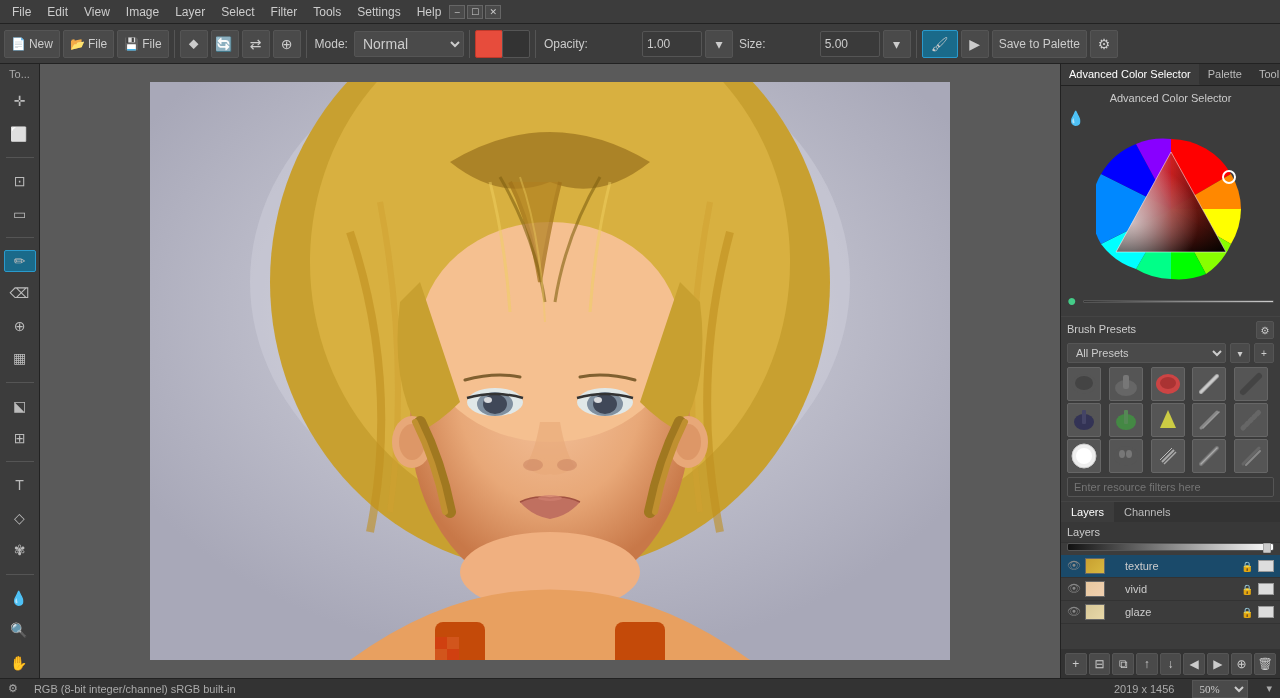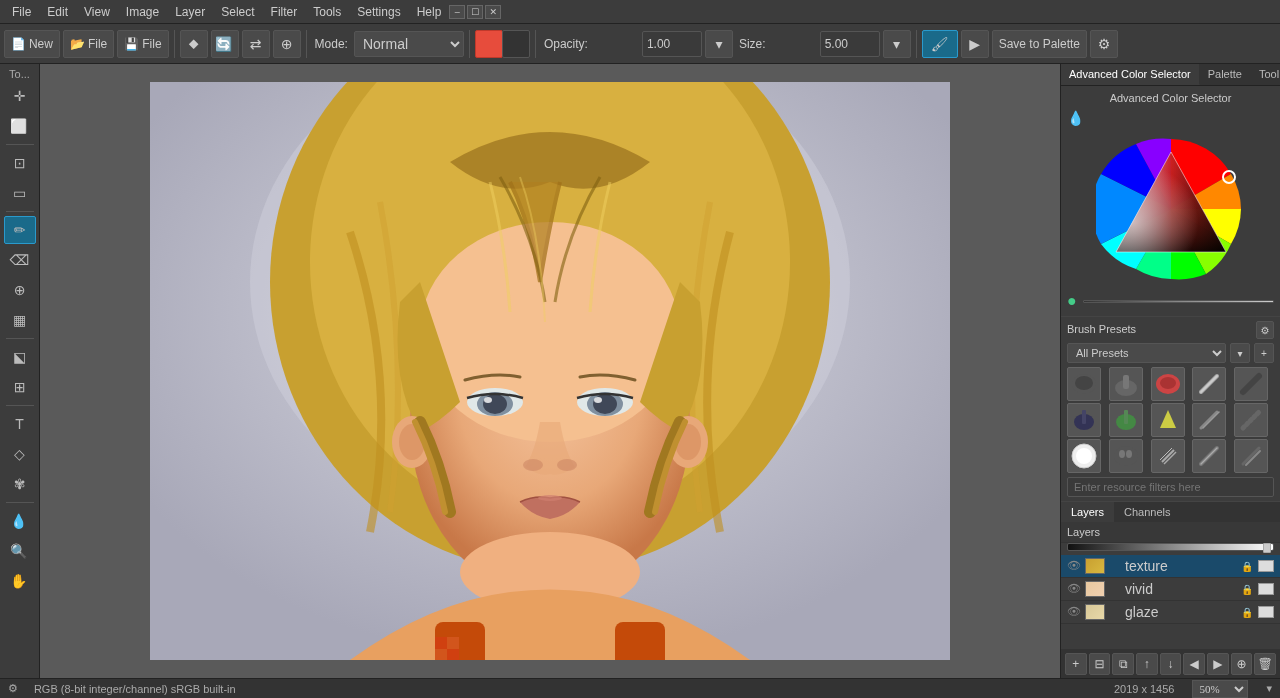--- a/index.html
+++ b/index.html
@@ -19,21 +19,21 @@
     .toolbar-label { color: #ccc; font-size: 12px; margin: 0 3px; }
     .toolbar-select { background: #4a4a4a; border: 1px solid #555; height: 26px; color: #ccc; font-size: 14px; padding: 0 4px; cursor: pointer; border-radius: 2px; width: 110px; }
     .toolbar-input { background: #3a3a3a; border: 1px solid #555; height: 26px; color: #ccc; font-size: 12px; padding: 0 4px; width: 60px; border-radius: 2px; margin-left: 48px; }
     .icon-btn { background: #4a4a4a; border: 1px solid #555; height: 28px; width: 28px; cursor: pointer; color: #ccc; font-size: 14px; display: flex; align-items: center; justify-content: center; border-radius: 2px; }
     .icon-btn.active { background: #1a6a8a; border-color: #2a9acc; }
 
     
     .main-area { display: flex; flex: 1; overflow: hidden; }
 
     
-    .left-toolbar { width: 40px; background: #3c3c3c; border-right: 1px solid #222; display: flex; flex-direction: column; align-items: center; padding: 4px 0; gap: 2px; overflow-y: auto; }
+    .left-toolbar { width: 40px; background: #3c3c3c; border-right: 1px solid #222; display: flex; flex-direction: column; align-items: center; padding: 4px 0; gap: 10px; overflow-y: auto; }
     .left-tool { width: 32px; height: 28px; background: transparent; border: 1px solid transparent; cursor: pointer; display: flex; align-items: center; justify-content: center; color: #bbb; font-size: 14px; border-radius: 2px; }
     .left-tool.active { background: #1a6a8a; border-color: #2a9acc; }
     .left-tool-separator { width: 28px; height: 1px; background: #555; margin: 2px 0; }
 
     
     .canvas-area { flex: 1; background: #5a5a5a; display: flex; align-items: center; justify-content: center; overflow: hidden; position: relative; }
     
     .portrait-canvas { width: 800px; height: 578px; background: linear-gradient(135deg, #c8c8d0 0%, #d8d8e0 50%, #c0c0cc 100%); position: relative; overflow: hidden; }
 
     
@@ -67,21 +67,21 @@
     .layers-tab.active { background: #3c3c3c; color: #fff; }
     .layers-title { padding: 4px 6px; font-size: 11px; color: #ccc; background: #383838; border-bottom: 1px solid #333; }
     .layers-blend-row { display: flex; align-items: center; padding: 3px 6px; gap: 4px; border-bottom: 1px solid #333; }
     .layers-blend-select { background: #4a4a4a; border: 1px solid #555; color: #ccc; font-size: 11px; padding: 2px 4px; flex: 1; border-radius: 2px; cursor: pointer; }
     .layers-opacity-input { background: #3a3a3a; border: 1px solid #555; color: #ccc; font-size: 11px; padding: 2px 4px; width: 40px; border-radius: 2px; text-align: center; }
     .layer-list { flex: 1; overflow-y: auto; }
     .layer-item { display: flex; align-items: center; padding: 3px 6px; border-bottom: 1px solid #333; cursor: pointer; gap: 4px; }
     .layer-item.active { background: #1a4a6a; }
     .layer-eye { width: 14px; height: 14px; font-size: 11px; color: #888; cursor: pointer; }
     .layer-thumb { width: 20px; height: 16px; background: #555; border: 1px solid #666; }
-    .layer-name { font-size: 14px; color: #ccc; flex: 1; padding-left: 16px; }
+    .layer-name { font-size: 11px; color: #ccc; flex: 1; padding-left: 16px; }
     .layer-action-btn { font-size: 10px; color: #888; cursor: pointer; }
 
     
     .layers-toolbar { display: flex; align-items: center; padding: 3px 4px; gap: 2px; border-top: 1px solid #333; background: #333; }
     .layers-toolbar-btn { width: 22px; height: 22px; background: #4a4a4a; border: 1px solid #555; cursor: pointer; display: flex; align-items: center; justify-content: center; color: #ccc; font-size: 12px; border-radius: 2px; }
 
     
     .statusbar { height: 20px; background: #333; border-top: 1px solid #222; display: flex; align-items: center; padding: 0 8px; color: #aaa; font-size: 11px; gap: 16px; }
     .statusbar-right { margin-left: auto; display: flex; align-items: center; gap: 18px; }
     .zoom-select { background: #4a4a4a; border: 1px solid #555; color: #ccc; font-size: 11px; padding: 1px 2px; width: 56px; font-family: Liberation Serif, serif; }

